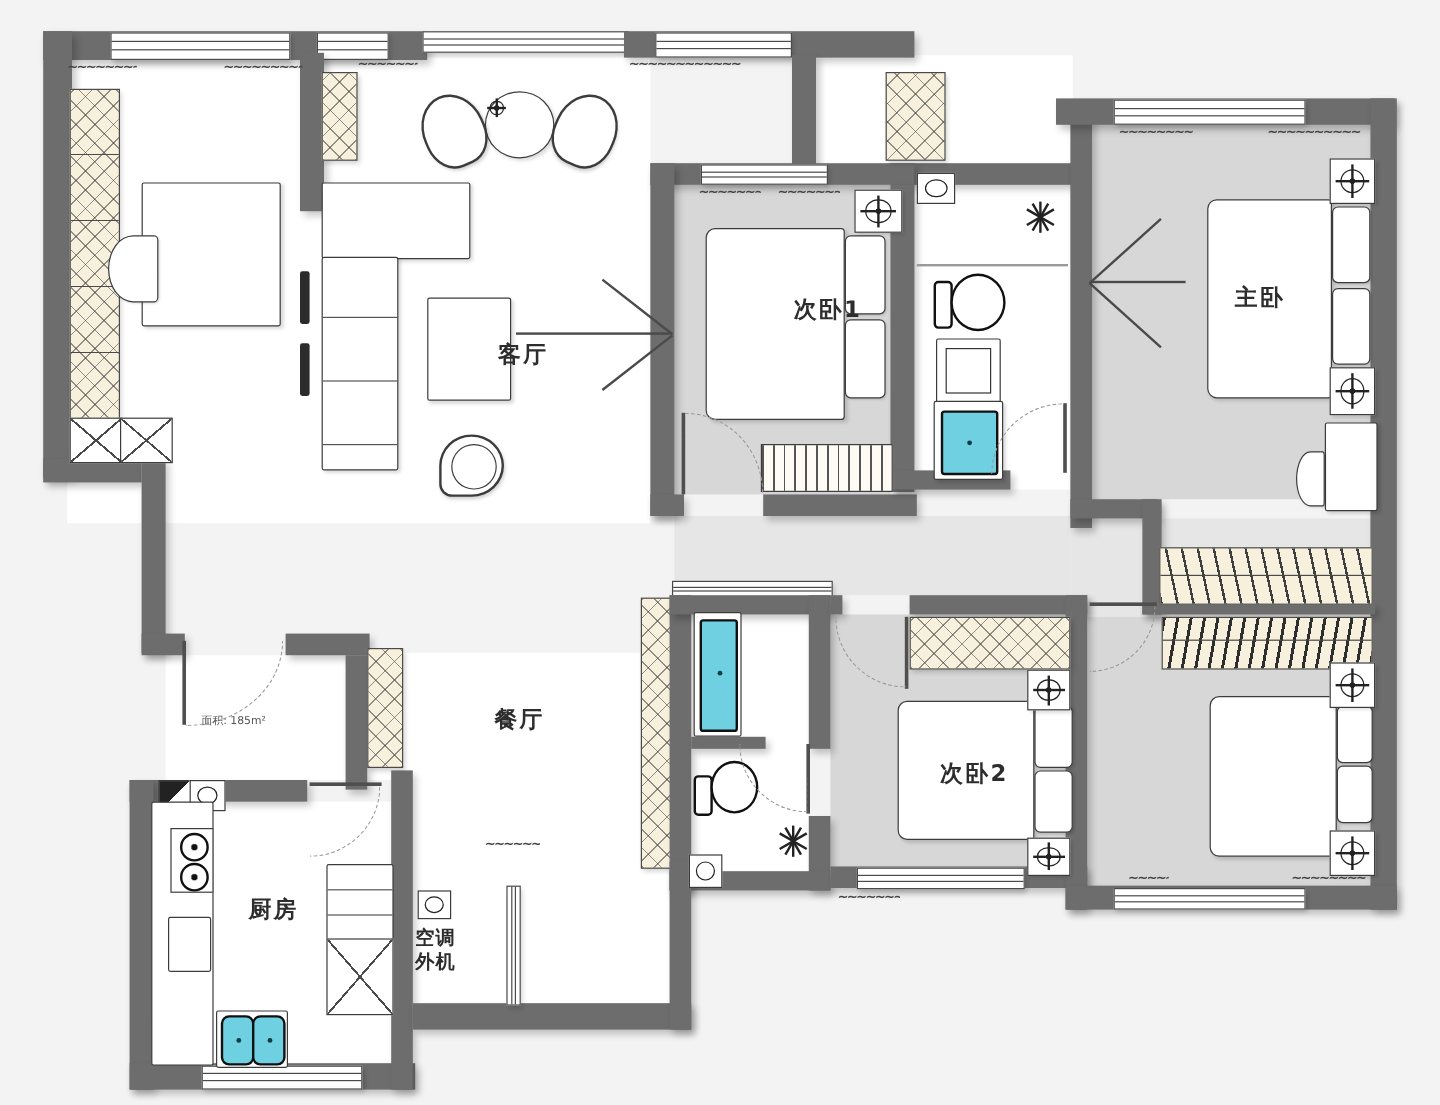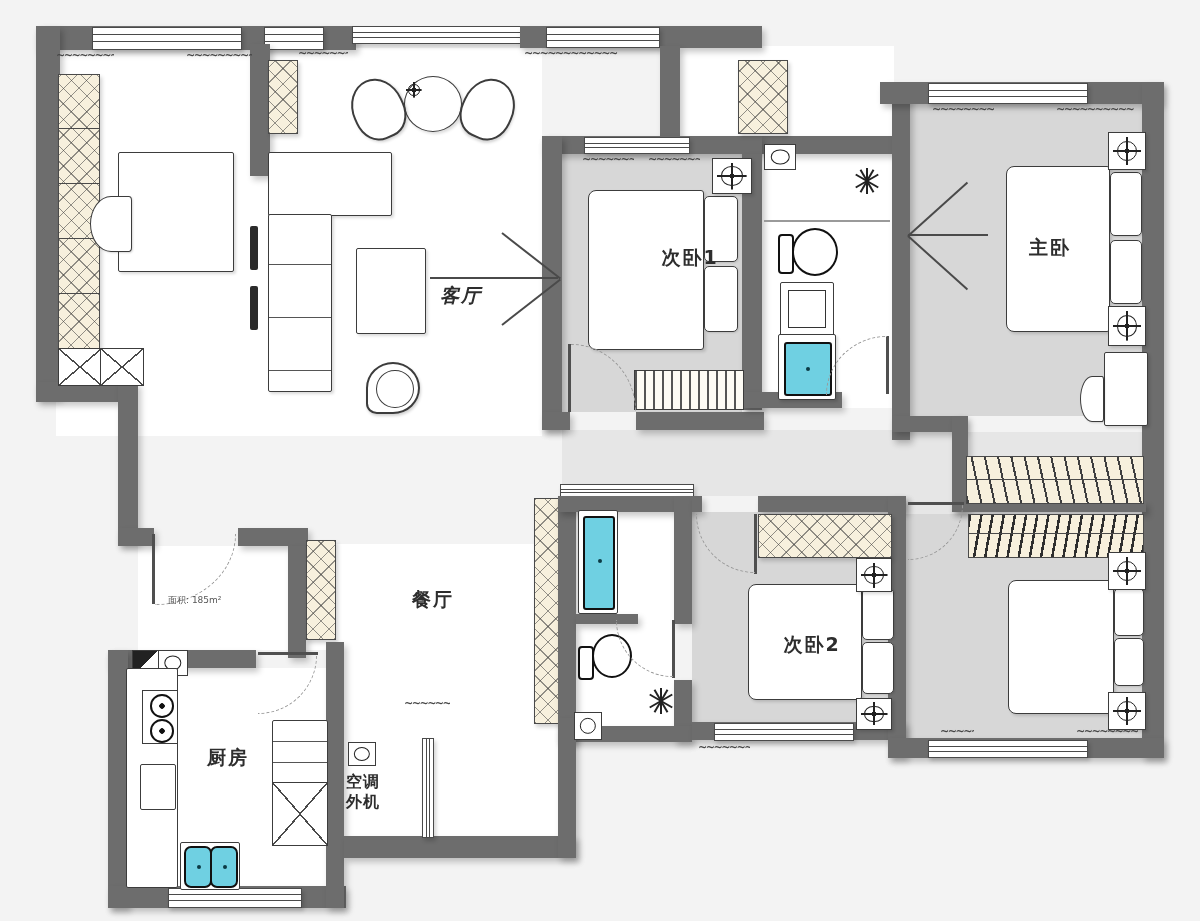--- a/index.html
+++ b/index.html
@@ -301,21 +301,21 @@
   <div class="sq" style="left:524px;top:50px;width:96px;">~~~~~~~~~~~~</div>
   <div class="sq" style="left:582px;top:156px;width:52px;">~~~~~~~~~~~~</div>
   <div class="sq" style="left:648px;top:156px;width:52px;">~~~~~~~~~~~~</div>
   <div class="sq" style="left:932px;top:106px;width:62px;">~~~~~~~~~~~~</div>
   <div class="sq" style="left:1056px;top:106px;width:78px;">~~~~~~~~~~~~</div>
   <div class="sq" style="left:940px;top:728px;width:34px;">~~~~~~~~~~~~</div>
   <div class="sq" style="left:1076px;top:728px;width:62px;">~~~~~~~~~~~~</div>
   <div class="sq" style="left:698px;top:744px;width:52px;">~~~~~~~~~~~~</div>
   <div class="sq" style="left:404px;top:700px;width:46px;">~~~~~~~~~~~~</div>
 
-  <div class="lbl" style="left:461px;top:296px;font-style:italic;">客厅</div>
+  <div class="lbl" style="left:436px;top:296px;">客厅</div>
   <div class="lbl" style="left:650px;top:258px;margin-left:40px;">次卧1</div>
   <div class="lbl" style="left:1050px;top:248px;">主卧</div>
   <div class="lbl" style="left:433px;top:600px;">餐厅</div>
   <div class="lbl" style="left:228px;top:758px;">厨房</div>
   <div class="lbl" style="left:812px;top:645px;">次卧2</div>
   <div class="lbl small" style="left:346px;top:772px;">
     <div>空调</div>
     <div>外机</div>
   </div>
   <div class="note" style="left:168px;top:594px;">面积: 185m²</div>

